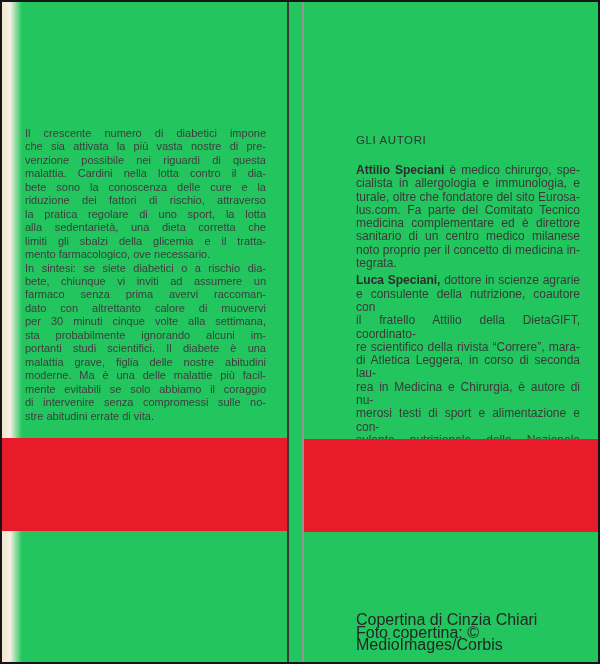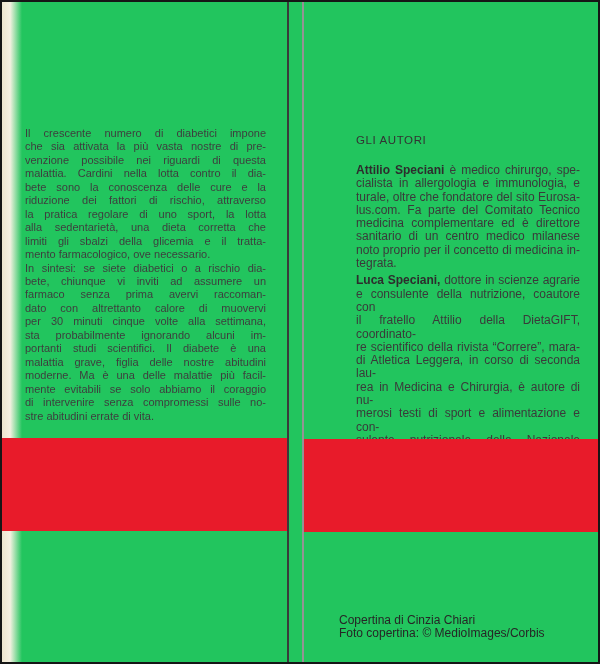--- a/index.html
+++ b/index.html
@@ -74,23 +74,23 @@
   .tline {
     text-align: justify;
     text-align-last: justify;
   }
   .tline.last { text-align-last: left; }
   .plain .tline { text-align: left; text-align-last: left; }
 
   
   .credits {
     position: absolute;
-    left: 337px; top: 612px;
+    left: 354px; top: 612px;
     width: 240px;
-    font-size: 12px;
+    font-size: 16px;
     line-height: 12.5px;
     color: #262626;
   }
 </style>
 </head>
 <body>
 
 <div class="sheet">
 
   <div class="edge-tint"></div>

